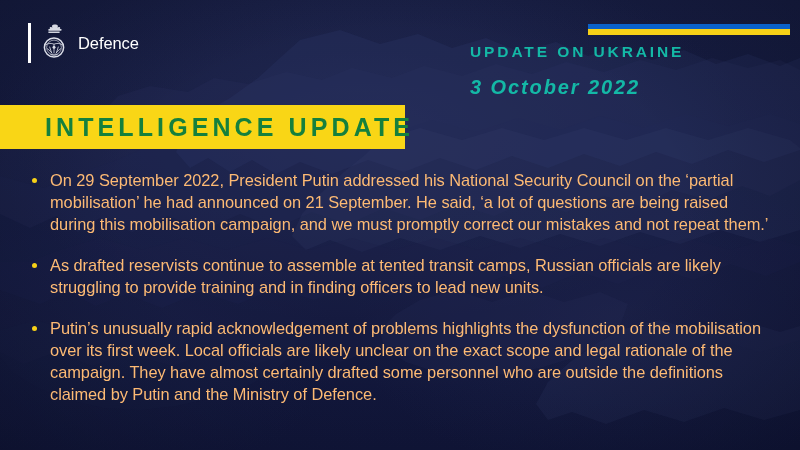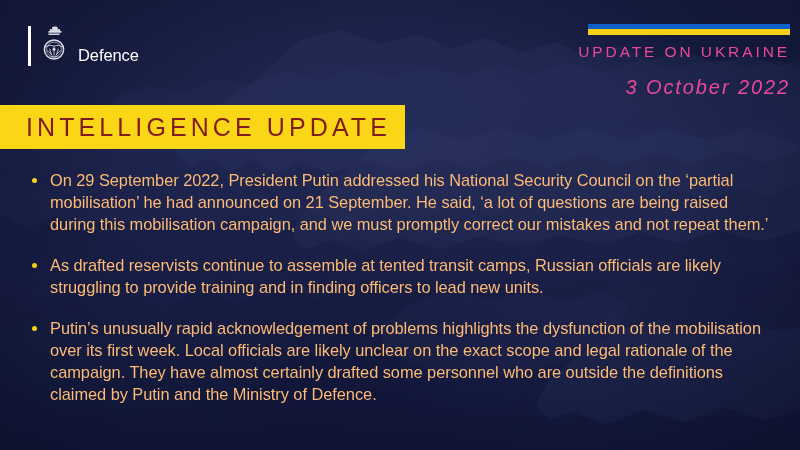--- a/index.html
+++ b/index.html
@@ -49,21 +49,21 @@
     inset: 0;
     background: radial-gradient(ellipse 700px 430px at 50% 45%, rgba(0,0,0,0) 40%, rgba(6,9,26,0.55) 100%);
   }
 
   
   .logo {
     position: absolute;
     left: 28px;
     top: 20px;
     display: flex;
-    align-items: flex-end;
+    align-items: center;
     height: 46px;
   }
   .logo-bar {
     width: 3px;
     height: 40px;
     background: #ffffff;
     margin-right: 8px;
     flex: 0 0 auto;
   }
   .logo-crest {
@@ -98,22 +98,22 @@
   .flag-yellow {
     width: 100%;
     height: 6px;
     background: #f7d117;
   }
   .header-right {
     position: absolute;
     left: 470px;
     top: 44px;
     width: 320px;
-    text-align: right;
-    color: #ec4899;
+    color: #14b8a6;
+    font-weight: bold;
   }
   .header-title {
     font-size: 15.5px;
     letter-spacing: 2.9px;
     line-height: 1.06;
     white-space: nowrap;
   }
   .header-date {
     font-size: 20px;
     font-style: italic;
@@ -128,25 +128,25 @@
     position: absolute;
     left: 0;
     top: 105px;
     width: 405px;
     height: 44px;
     background: #f9d616;
     display: flex;
     align-items: center;
   }
   .banner-text {
-    color: #7f1d1d;
+    color: #15803d;
     font-size: 25px;
-    font-weight: normal;
+    font-weight: bold;
     letter-spacing: 4.1px;
-    padding-left: 26px;
+    padding-left: 45px;
     white-space: nowrap;
   }
 
   
   .bullets {
     position: absolute;
     left: 28px;
     top: 170px;
     width: 744px;
   }

